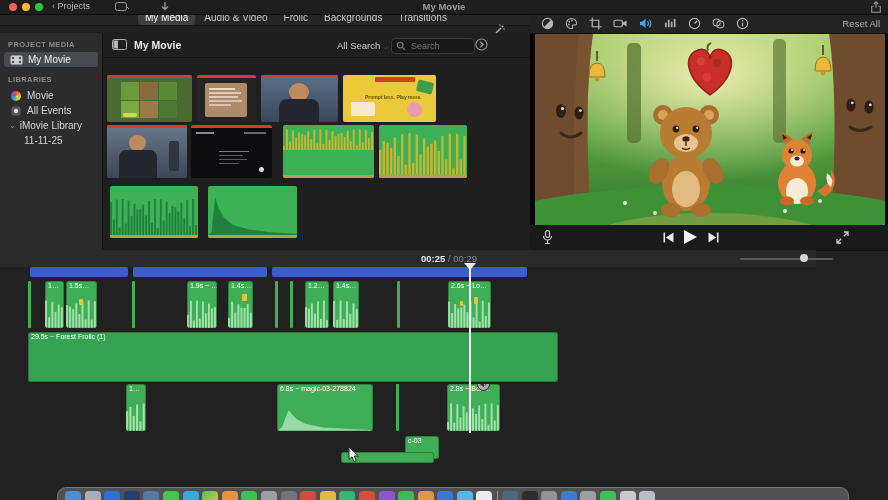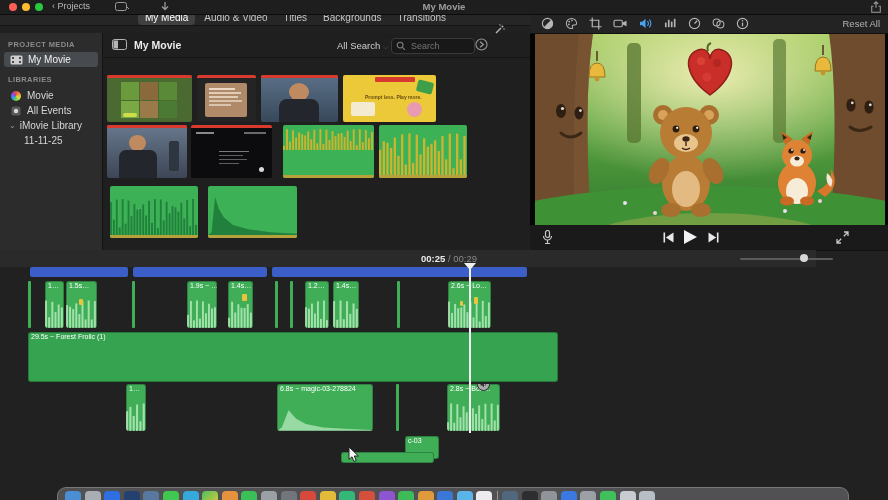--- a/index.html
+++ b/index.html
@@ -114,21 +114,21 @@
     <svg class="abs" style="left:870px;top:1px" width="12" height="12" viewBox="0 0 14 14">
       <path d="M7 1 v7 M4.5 3.5 L7 1 L9.5 3.5" stroke="#9a9a9a" stroke-width="1.3" fill="none"></path>
       <path d="M4 6 H2 v7 h10 V6 h-2" stroke="#9a9a9a" stroke-width="1.2" fill="none"></path>
     </svg>
   </div>
 
   <div class="tabbar">
     <div style="width:138px"></div>
     <div class="tab active">My Media</div>
     <div class="tab">Audio &amp; Video</div>
-    <div class="tab">Titles</div>
+    <div class="tab">Frolic</div>
     <div class="tab">Backgrounds</div>
     <div class="tab">Transitions</div>
     <svg class="abs" style="left:494px;top:18px" width="11" height="11" viewBox="0 0 11 11">
       <path d="M2 9 L7 4" stroke="#b5b5b5" stroke-width="1.4"></path>
       <circle cx="8.4" cy="2.6" r="1" fill="#b5b5b5"></circle>
         <circle cx="10" cy="5" r="0.7" fill="#b5b5b5"></circle>
       <circle cx="6" cy="1" r="0.7" fill="#b5b5b5"></circle>
     </svg>
   </div>
 

